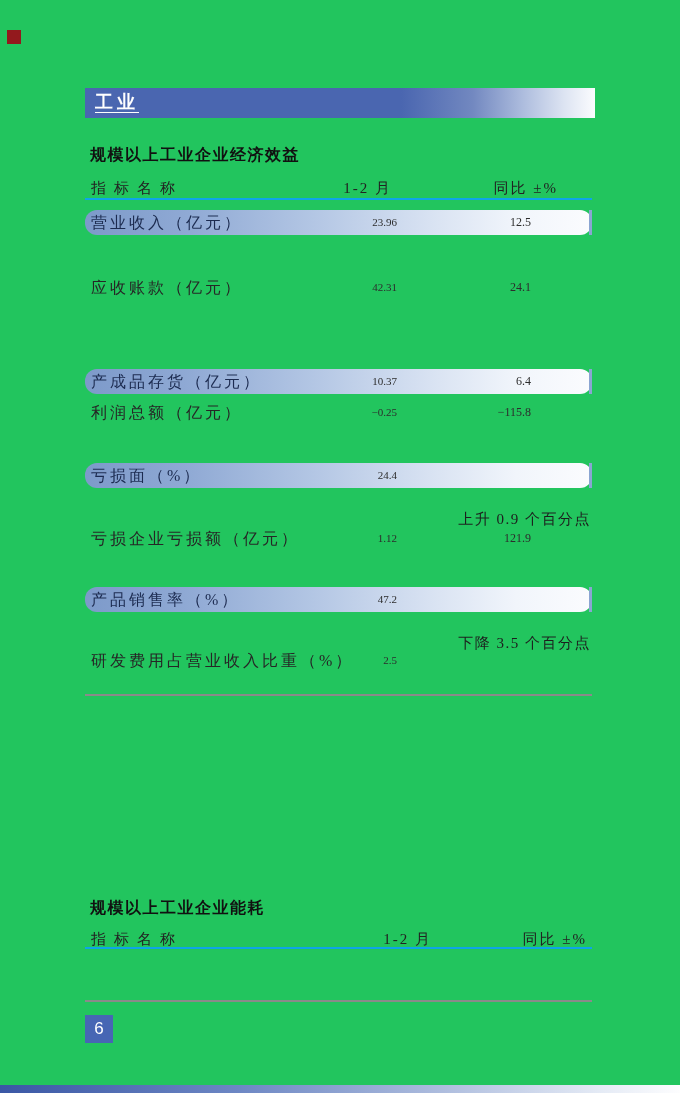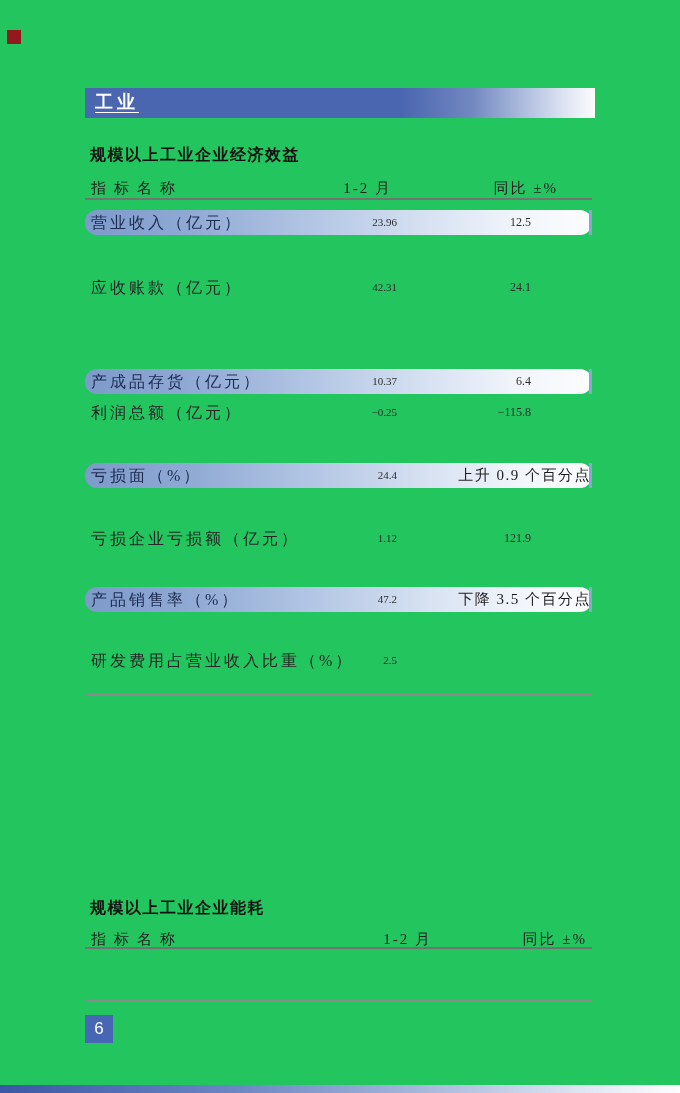--- a/index.html
+++ b/index.html
@@ -25,39 +25,39 @@
   }
 
   
   .tbl { position:absolute; left:85px; width:507px; }
   .t1 { top:145px; height:560px; }
   .t2 { top:898px; height:110px; }
   .tbl-title {
     position:absolute; left:5px; top:0; font-family:"Liberation Sans", sans-serif;
     font-weight:bold; font-size:16px; letter-spacing:1.5px; color:#111;
   }
-  .thead { position:absolute; left:0; width:507px; border-bottom:2px solid #737373; }
+  .thead { position:absolute; left:0; width:507px; border-bottom:2px solid #0ea5e9; }
   .t1 .thead { top:31px; height:24px; line-height:24px; }
   .t2 .thead { top:31px; height:20px; line-height:20px; }
   .thead span { position:absolute; font-size:15px; color:#222; white-space:nowrap; }
   .hc1 { left:6px; letter-spacing:8px; }
   .t1 .hc2 { right:200px; letter-spacing:2px; }
   .t1 .hc3 { right:34px;  letter-spacing:2px; }
   .t2 .hc2 { right:160px; letter-spacing:2px; }
   .t2 .hc3 { right:5px;   letter-spacing:2px; }
 
   .row { position:absolute; left:0; width:507px; height:25px; line-height:25px;border-radius:12px; }
   .row span { position:absolute; white-space:nowrap; }
   .row .c1 { left:6px; font-size:16px; letter-spacing:3px; color:#262626; }
   .row .c2 { font-size:11px; color:#2d2d2d; }
   .t1 .row .c2 { right:195px; }
   .t2 .row .c2 { right:162px; }
   .row .c3 { font-size:12px; color:#2d2d2d; }
   .t1 .row .c3.num { right:61px; }
-  .t1 .row .c3.txt { right:1px; font-size:15px; letter-spacing:1.5px; color:#1d1d1d; }
+  .t1 .row .c3.txt { right:1px; font-size:15px; letter-spacing:1.5px; color:#1d1d1d;margin-top:44px; }
   .t2 .row .c3.num { right:19px; }
 
   .row.hl {
     background:linear-gradient(90deg,#7d9aca 0%,#8fa9d4 20%,#b3c6e4 45%,#d8e2f2 68%,#f1f5fb 85%,#fbfcfe 100%);
   }
   .row.hl::after {
     content:""; position:absolute; right:0; top:0; bottom:0; width:3px; background:#8aa5d2;
   }
   .row.hl .c1 { color:#1c2b50; }
 

